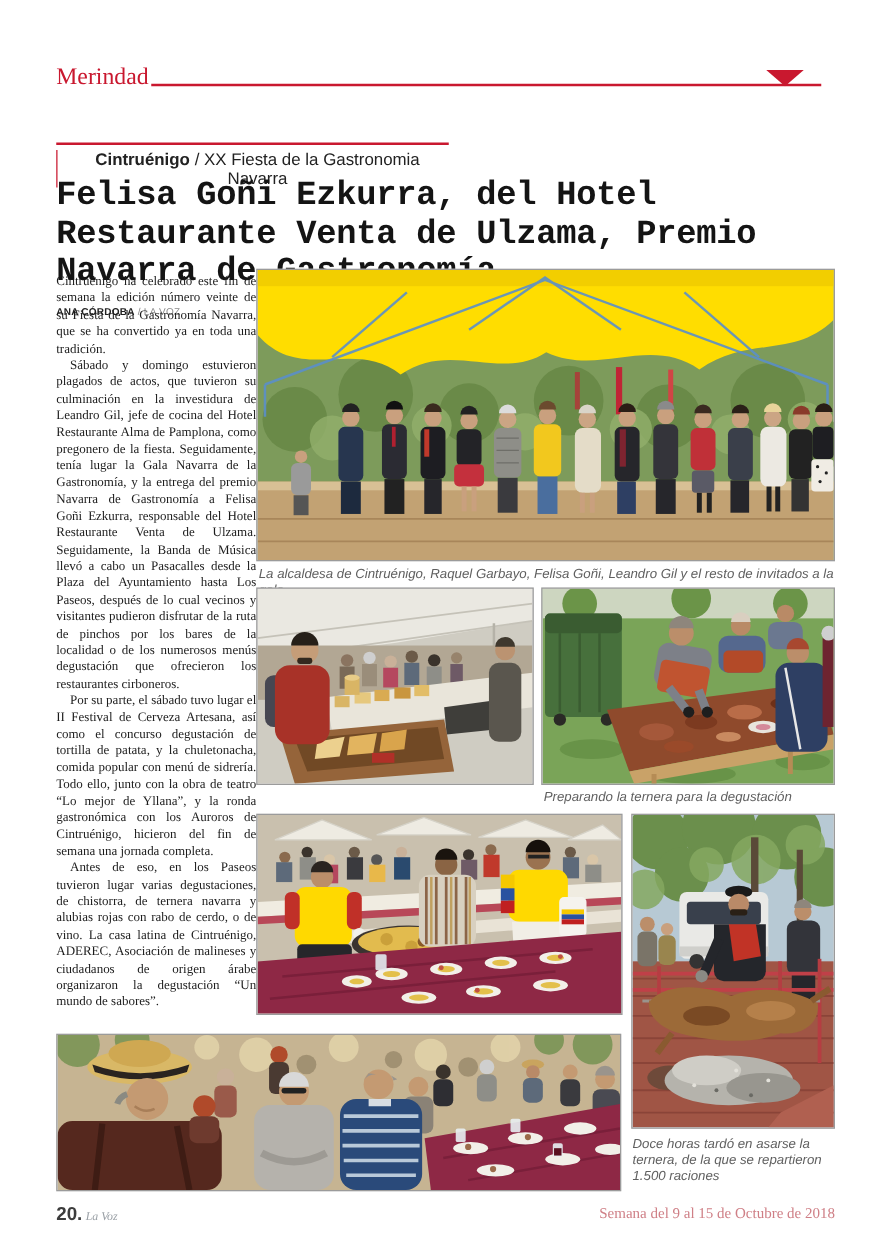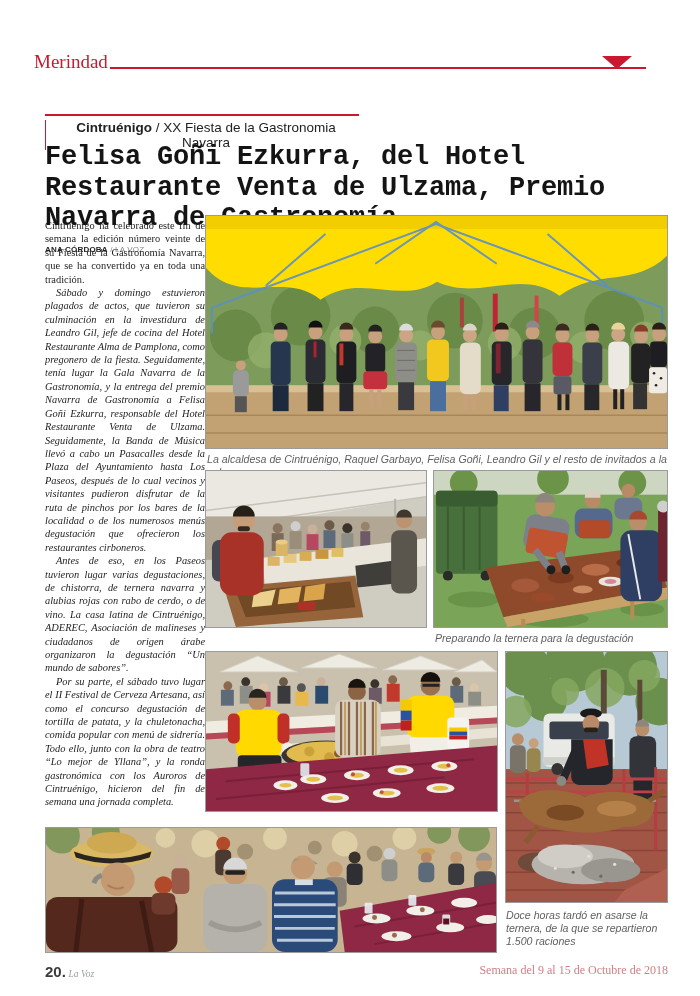--- a/index.html
+++ b/index.html
@@ -1,21 +1,21 @@
 <!DOCTYPE html>
 <html><head>
 <meta charset="utf-8">
 <style>
   html,body{margin:0;padding:0;background:#fff;}
   .page{position:relative;width:700px;height:996px;background:#fff;overflow:hidden;
         font-family:"Liberation Sans",sans-serif;}
   .abs{position:absolute;}
 
   
-  .section-header{left:34px;top:52px;width:612px;display:flex;align-items:flex-end;}
+  .section-header{left:45px;top:52px;width:612px;display:flex;align-items:flex-end;}
   .section-word{font-family:"Liberation Serif",serif;font-size:19px;color:#c9182f;line-height:1;}
   .section-rule{flex:1;border-bottom:2px solid #c9182f;margin:0 0 2px 2px;position:relative;}
   .section-arrow{position:absolute;right:14px;bottom:-2px;width:0;height:0;
       border-left:15px solid transparent;border-right:15px solid transparent;border-top:13px solid #c9182f;}
 
   
   .kicker{left:45px;top:114px;width:314px;border-top:2px solid #c9182f;padding-top:4px;}
   .kicker-inner{border-left:1px solid #c9182f;padding-left:7px;font-size:13.5px;color:#222;text-align:center;}
   .kicker-loc{font-weight:bold;}
 
@@ -26,21 +26,21 @@
   
   .byline{left:45px;top:206px;font-size:8px;letter-spacing:.2px;margin-top:39px;}
   .byline-author{font-weight:bold;color:#222;}
   .byline-agency{color:#8a8a8a;}
 
   
   .bodycol{left:45px;top:219px;width:160px;height:602px;overflow:hidden;
       font-family:"Liberation Serif",serif;font-size:10.4px;line-height:13.4px;
       color:#1c1c1c;text-align:justify;}
   .bodycol p{margin:0;}
-  .bodycol p + p{text-indent:11px;font-style:italic;}
+  .bodycol p + p{text-indent:11px;}
 
   
   .ph{border:1px solid #9b9b9b;background:#ddd;box-sizing:border-box;overflow:hidden;}
   .ph svg{display:block;width:100%;height:100%;}
   .cap{font-size:10.6px;font-style:italic;color:#5f5f5f;line-height:12.8px;}
 
   
   .footer-left{left:45px;top:963px;font-size:9.5px;}
   .footer-num{font-weight:bold;color:#3c3c3c;font-size:15px;}
   .footer-name{color:#9aa0a6;font-family:"Liberation Serif",serif;font-style:italic;}
@@ -67,22 +67,22 @@
 
   <div class="abs headline">Felisa Goñi Ezkurra, del Hotel Restaurante Venta de Ulzama, Premio Navarra de Gastronomía</div>
 
   <div class="abs byline">
     <span class="byline-author">ANA CÓRDOBA</span><span class="byline-agency"> / LA VOZ</span>
   </div>
 
   <div class="abs bodycol">
     <p>Cintruénigo ha celebrado este fin de semana la edición número veinte de su Fiesta de la Gastronomía Navarra, que se ha convertido ya en toda una tradición.</p>
     <p>Sábado y domingo estuvieron plagados de actos, que tuvieron su culminación en la investidura de Leandro Gil, jefe de cocina del Hotel Restaurante Alma de Pamplona, como pregonero de la fiesta. Seguidamente, tenía lugar la Gala Navarra de la Gastronomía, y la entrega del premio Navarra de Gastronomía a Felisa Goñi Ezkurra, responsable del Hotel Restaurante Venta de Ulzama. Seguidamente, la Banda de Música llevó a cabo un Pasacalles desde la Plaza del Ayuntamiento hasta Los Paseos, después de lo cual vecinos y visitantes pudieron disfrutar de la ruta de pinchos por los bares de la localidad o de los numerosos menús degustación que ofrecieron los restaurantes cirboneros.</p>
+    <p>Por su parte, el sábado tuvo lugar el II Festival de Cerveza Artesana, así como el concurso degustación de tortilla de patata, y la chuletonacha, comida popular con menú de sidrería. Todo ello, junto con la obra de teatro “Lo mejor de Yllana”, y la ronda gastronómica con los Auroros de Cintruénigo, hicieron del fin de semana una jornada completa.</p>
     <p>Antes de eso, en los Paseos tuvieron lugar varias degustaciones, de chistorra, de ternera navarra y alubias rojas con rabo de cerdo, o de vino. La casa latina de Cintruénigo, ADEREC, Asociación de malineses y ciudadanos de origen árabe organizaron la degustación “Un mundo de sabores”.</p>
-    <p>Por su parte, el sábado tuvo lugar el II Festival de Cerveza Artesana, así como el concurso degustación de tortilla de patata, y la chuletonacha, comida popular con menú de sidrería. Todo ello, junto con la obra de teatro “Lo mejor de Yllana”, y la ronda gastronómica con los Auroros de Cintruénigo, hicieron del fin de semana una jornada completa.</p>
   </div>
 
   <div class="abs ph" style="left:205px;top:215px;width:463px;height:234px;">
     <svg viewBox="0 0 463 233" preserveAspectRatio="none">
       <rect width="463" height="233" fill="#7d9b5b"></rect>
       <g fill="#6a8a48">
           <circle cx="30" cy="120" r="26"></circle>
           <circle cx="95" cy="100" r="30"></circle>
           <circle cx="170" cy="115" r="24"></circle>
           <circle cx="250" cy="105" r="28"></circle>

